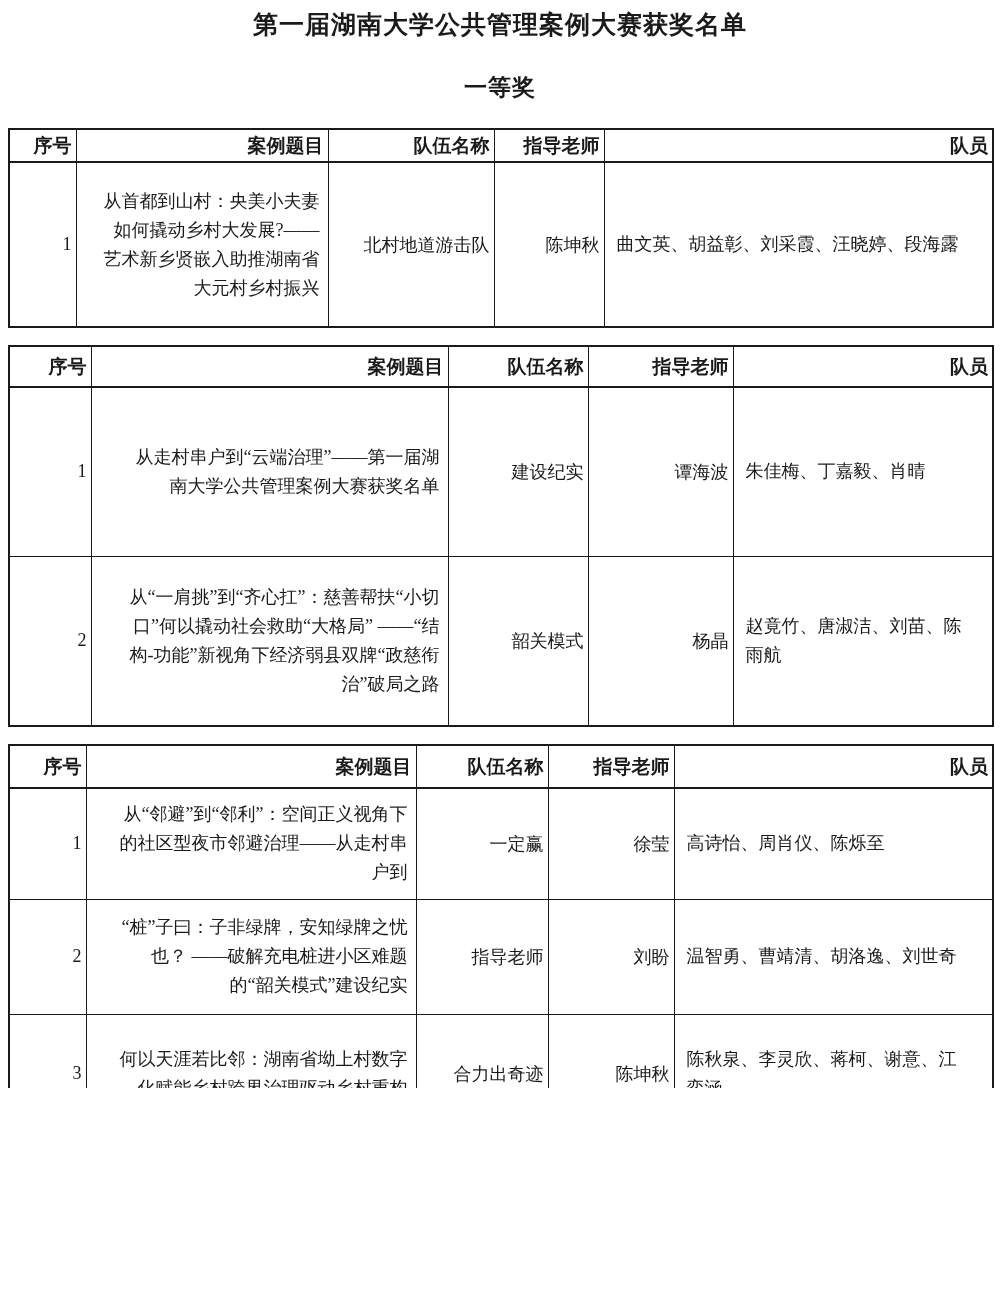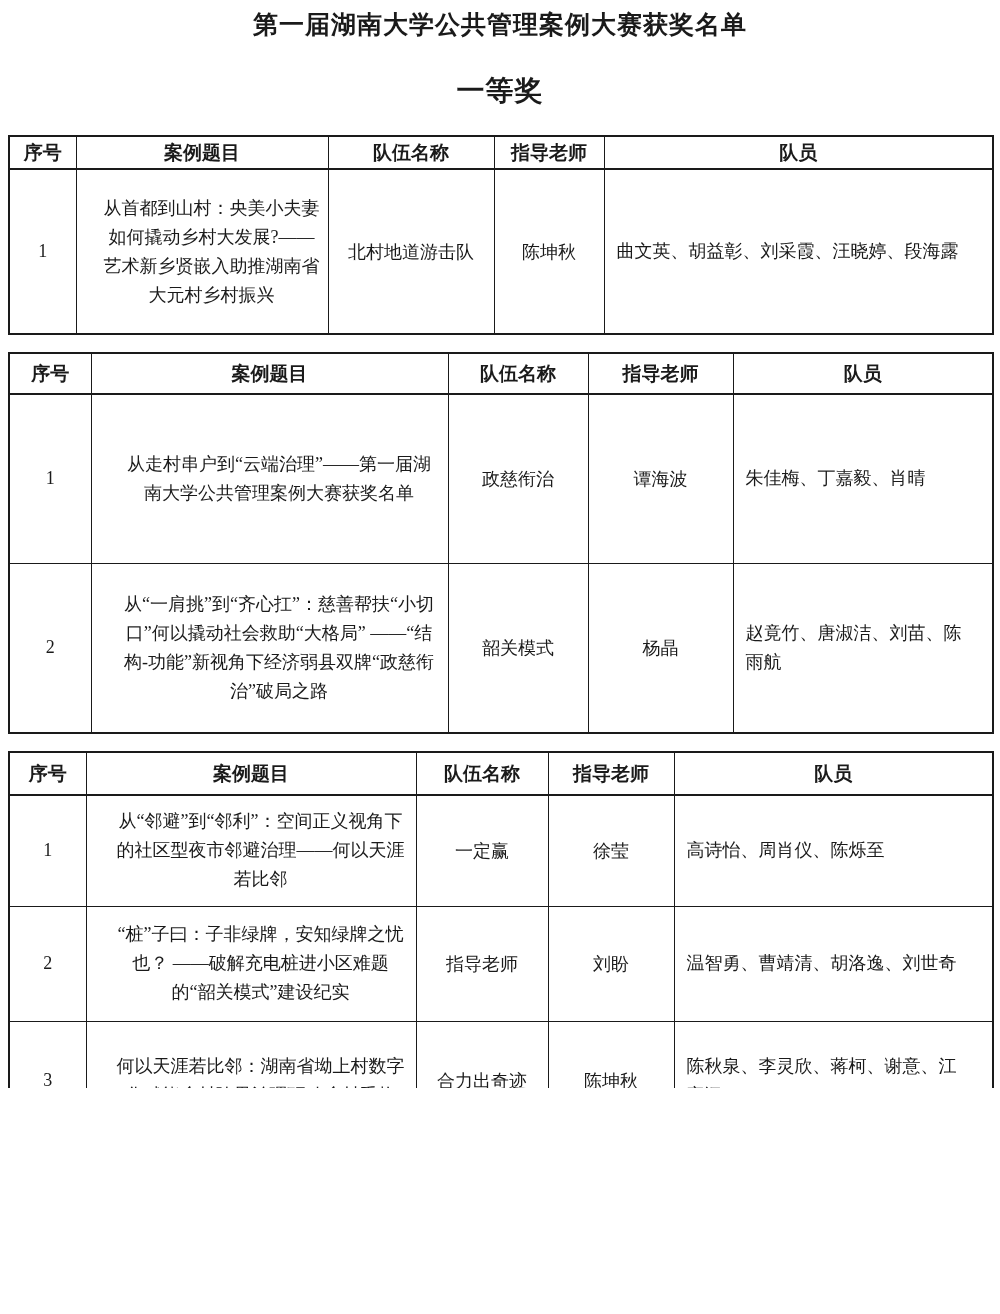--- a/index.html
+++ b/index.html
@@ -20,21 +20,21 @@
     margin: 0;
     padding-top: 8px;
     text-align: center;
     font-size: 25px;
     font-weight: bold;
     letter-spacing: 1px;
   }
   .section-heading {
     margin: 0;
     text-align: center;
-    font-size: 28px;
+    font-size: 23px;
     font-weight: bold;
     letter-spacing: 1px;
   }
   .sh-1 { margin-top: 31px; }
   .sh-2 { margin-top: 76px; }
   .sh-3 { margin-top: 72px; }
 
   table.award-table {
     border-collapse: collapse;
     table-layout: fixed;
@@ -43,33 +43,33 @@
     border: 2px solid #1a1a1a;
   }
   .t1 { margin-top: 25px; }
   .t2 { margin-top: 17px; }
   .t3 { margin-top: 17px; }
 
   .award-table th,
   .award-table td {
     border: 1px solid #1a1a1a;
     vertical-align: middle;
-    text-align: center;
+    text-align: right;
     font-size: 18px;
     padding: 2px 4px;
     box-sizing: border-box;
     overflow: hidden;
   }
   .award-table th {
     font-size: 19px;
     font-weight: bold;
     border-bottom: 2px solid #1a1a1a;
   }
   .award-table td.case-cell {
-    text-align: center;
+    text-align: right;
     padding: 4px 8px 4px 27px;
     line-height: 29px;
   }
   .award-table td.members-cell {
     text-align: left;
     padding: 4px 18px 4px 12px;
     line-height: 29px;
   }
   
   .t1 thead tr { height: 33px; }
@@ -134,21 +134,21 @@
         <th>案例题目</th>
         <th>队伍名称</th>
         <th>指导老师</th>
         <th>队员</th>
       </tr>
     </thead>
     <tbody>
       <tr class="r0">
         <td>1</td>
         <td class="case-cell">从走村串户到“云端治理”——第一届湖南大学公共管理案例大赛获奖名单</td>
-        <td>政慈衔治</td>
+        <td>建设纪实</td>
         <td>谭海波</td>
         <td class="members-cell">朱佳梅、丁嘉毅、肖晴</td>
       </tr>
       <tr class="r1">
         <td>2</td>
         <td class="case-cell">从“一肩挑”到“齐心扛”：慈善帮扶“小切口”何以撬动社会救助“大格局” ——“结构-功能”新视角下经济弱县双牌“政慈衔治”破局之路</td>
         <td>韶关模式</td>
         <td>杨晶</td>
         <td class="members-cell">赵竟竹、唐淑洁、刘苗、陈雨航</td>
       </tr>
@@ -169,21 +169,21 @@
         <th>序号</th>
         <th>案例题目</th>
         <th>队伍名称</th>
         <th>指导老师</th>
         <th>队员</th>
       </tr>
     </thead>
     <tbody>
       <tr class="r0">
         <td>1</td>
-        <td class="case-cell">从“邻避”到“邻利”：空间正义视角下的社区型夜市邻避治理——何以天涯若比邻</td>
+        <td class="case-cell">从“邻避”到“邻利”：空间正义视角下的社区型夜市邻避治理——从走村串户到</td>
         <td>一定赢</td>
         <td>徐莹</td>
         <td class="members-cell">高诗怡、周肖仪、陈烁至</td>
       </tr>
       <tr class="r1">
         <td>2</td>
         <td class="case-cell">“桩”子曰：子非绿牌，安知绿牌之忧也？ ——破解充电桩进小区难题的“韶关模式”建设纪实</td>
         <td>指导老师</td>
         <td>刘盼</td>
         <td class="members-cell">温智勇、曹靖清、胡洛逸、刘世奇</td>

